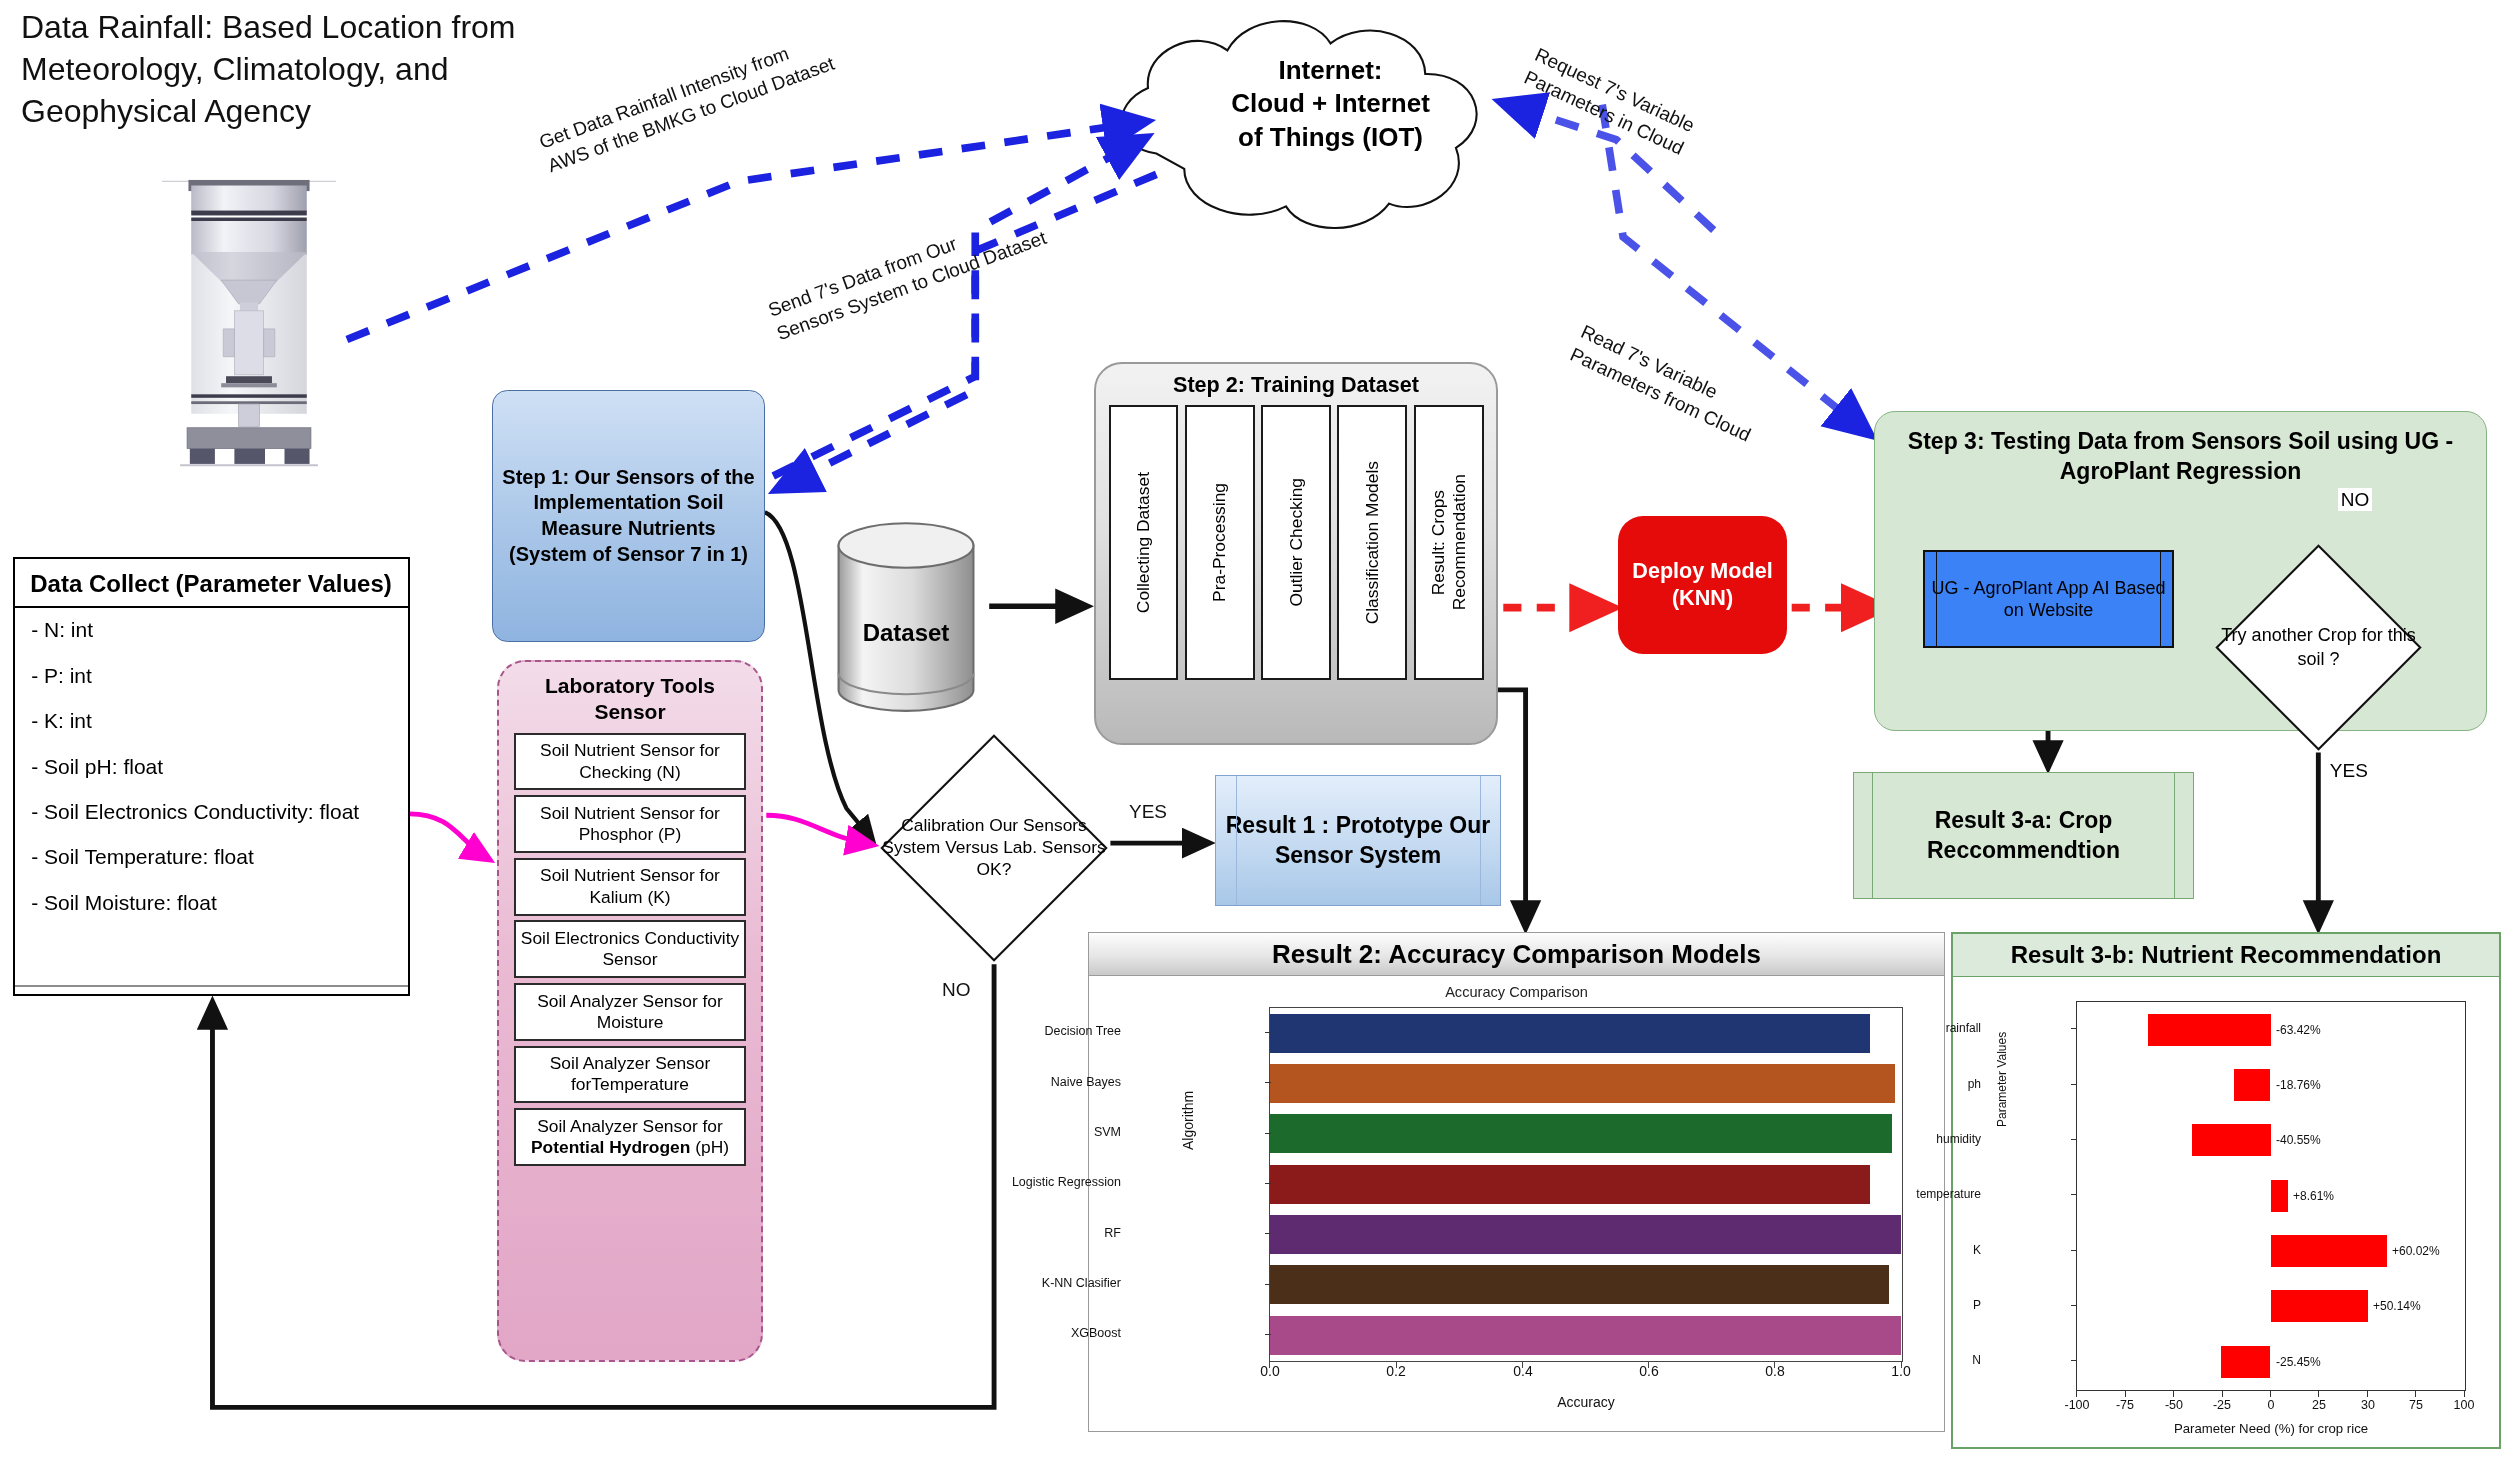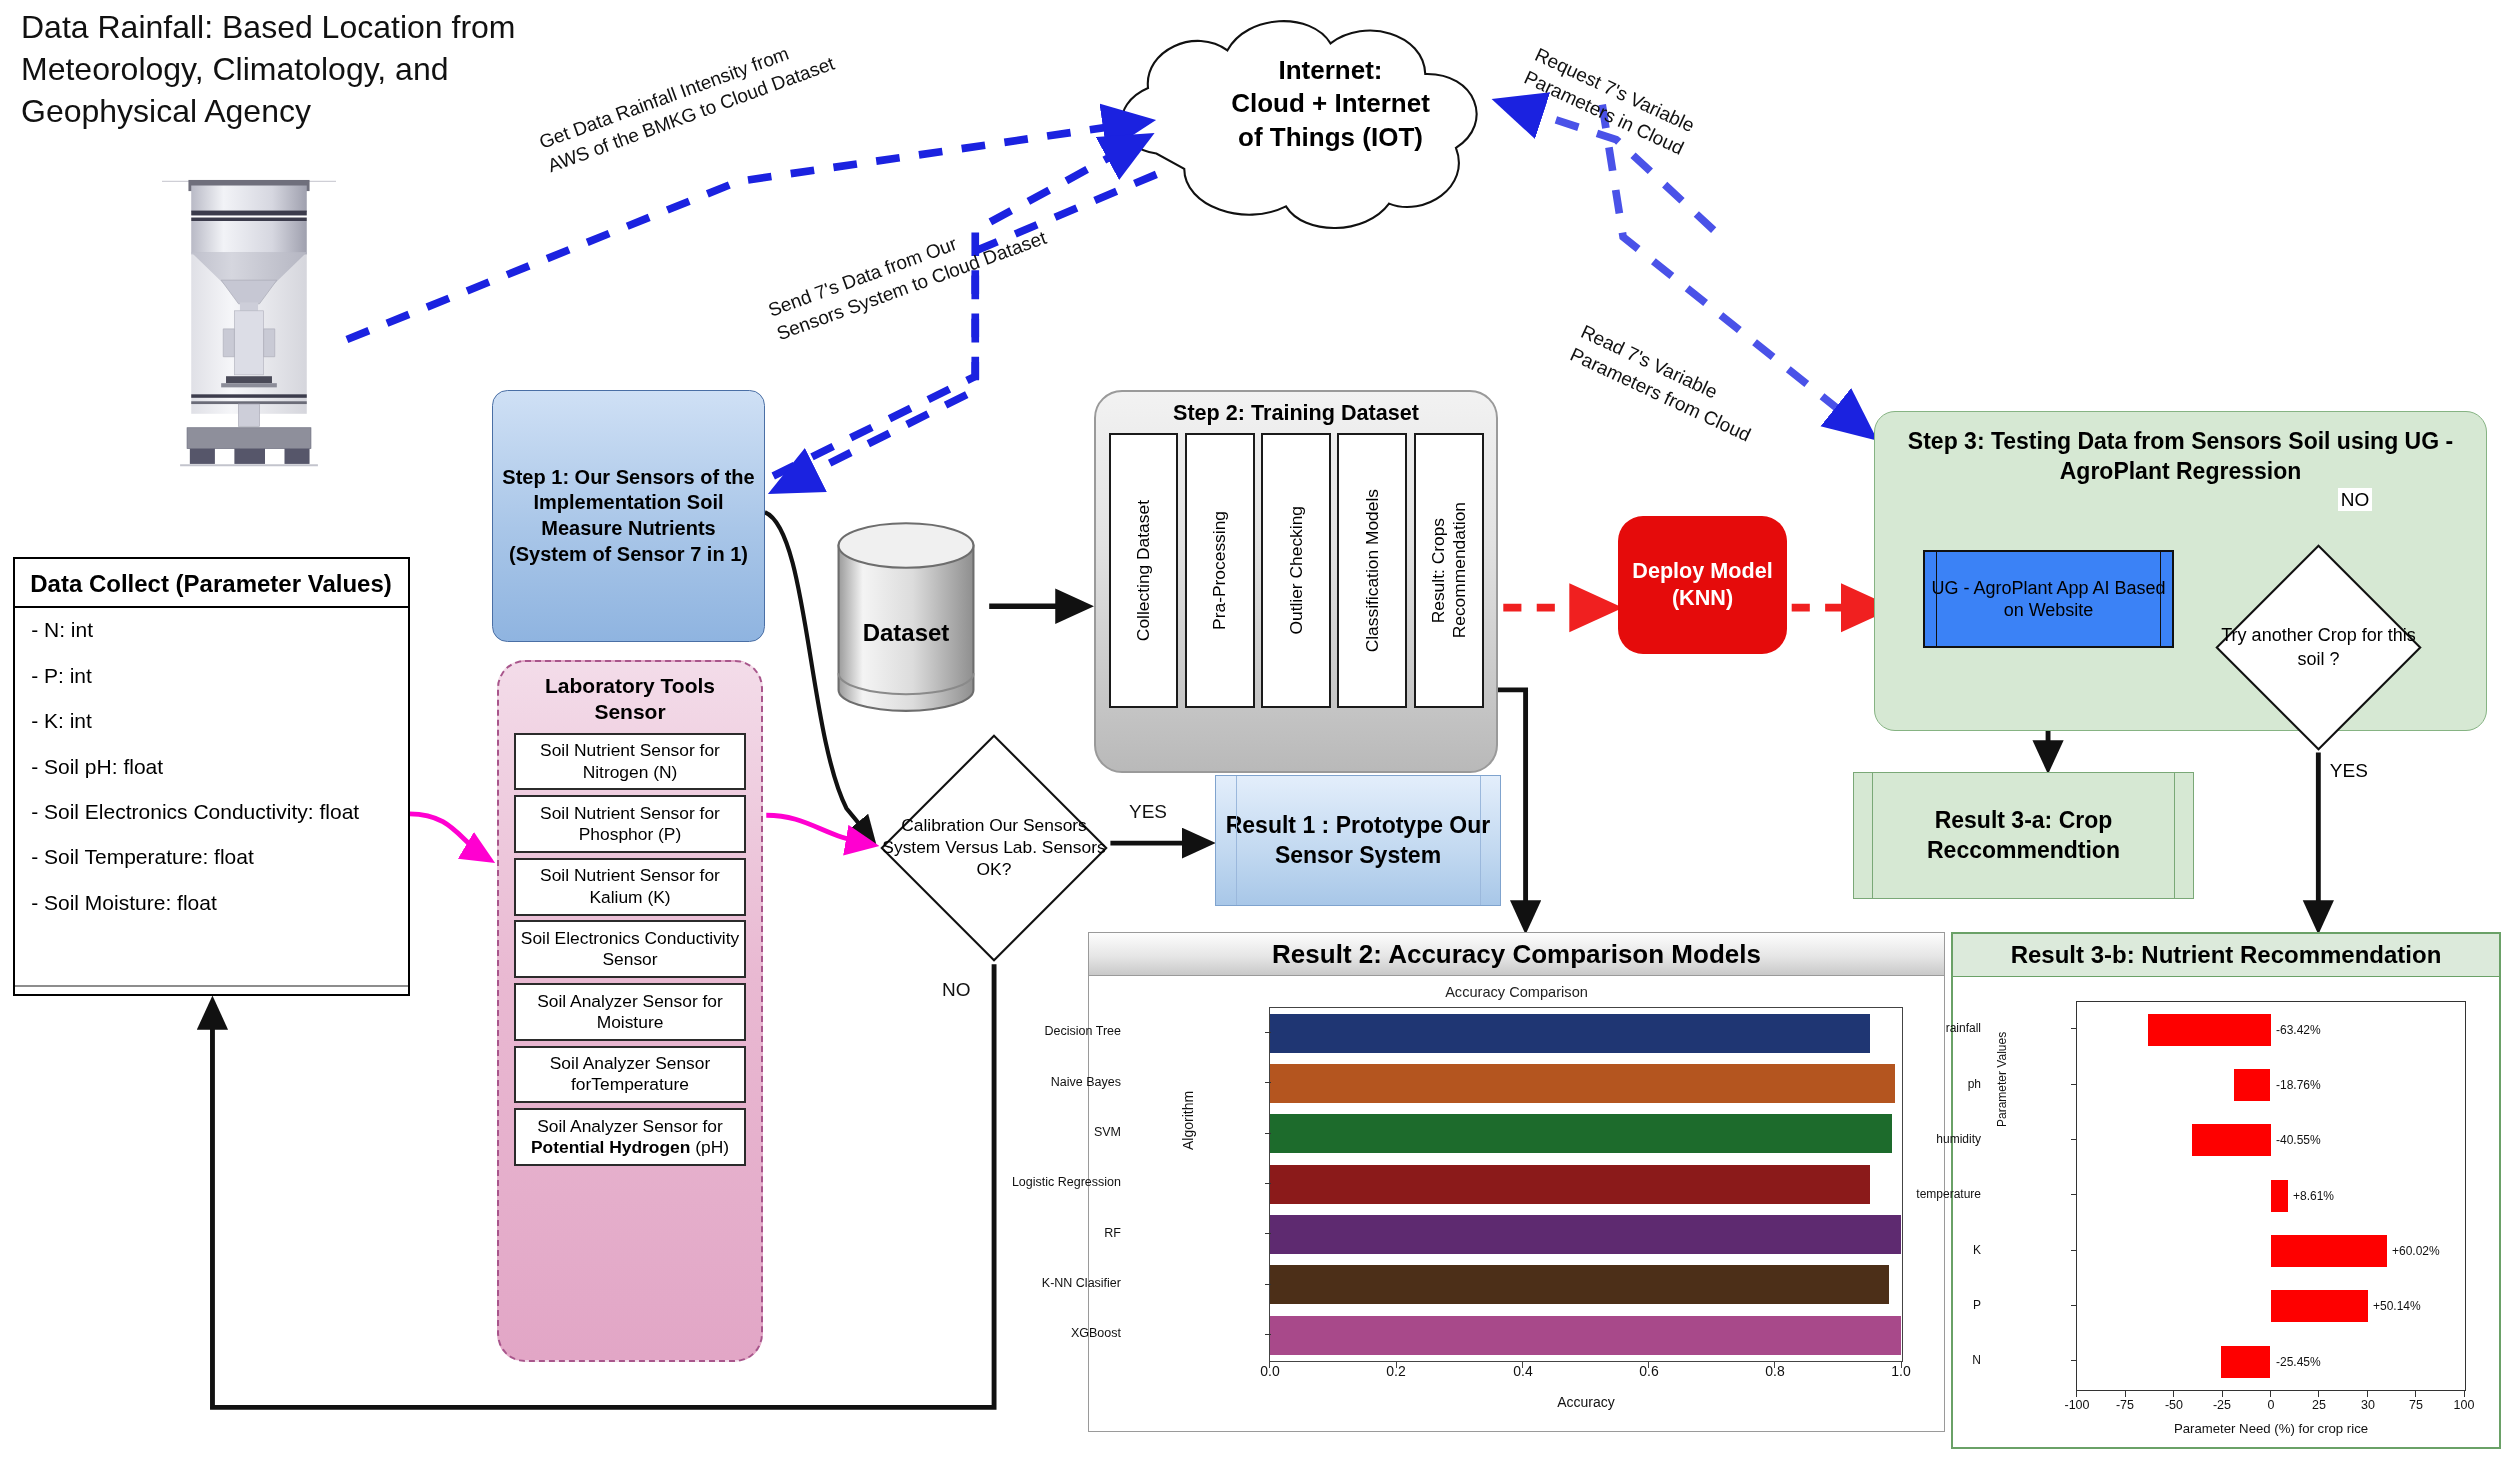--- a/index.html
+++ b/index.html
@@ -34,21 +34,21 @@
   #lab .lab-item{background:#fff;border:2.1px solid #2b2b2b;text-align:center;font-size:17.4px;line-height:1.22;
     padding:5.6px 2.8px;margin-bottom:4.9px;box-sizing:border-box;}
   #lab .lab-item b{font-weight:bold;}
 
   
   #dataset{left:833px;top:516px;width:146px;height:216px;}
   #dataset .cyl-label{position:absolute;left:0;right:0;top:103px;text-align:center;font-weight:bold;font-size:24px;color:#000;}
 
   
   #step2{left:1094px;top:362px;width:404px;height:383px;border-radius:28px;border:2.1px solid #9a9a9a;
-    background:linear-gradient(180deg,#f2f2f2 0%,#e2e2e2 40%,#b9b9b9 100%);box-sizing:border-box;margin-top:28px;}
+    background:linear-gradient(180deg,#f2f2f2 0%,#e2e2e2 40%,#b9b9b9 100%);box-sizing:border-box;}
   #step2 .s2-title{text-align:center;font-weight:bold;font-size:21.6px;padding:8.4px 2.8px 4.2px;}
   #step2 .s2-cols{display:flex;gap:6.3px;padding:2.8px 12.5px 14px;height:291px;box-sizing:border-box;}
   #step2 .s2-col{flex:1;background:#fff;border:2.1px solid #1a1a1a;display:flex;align-items:center;justify-content:center;box-sizing:border-box;}
   #step2 .s2-col span{writing-mode:vertical-rl;transform:rotate(180deg);font-size:17.4px;text-align:center;line-height:1.18;white-space:pre-line;}
 
   
   #calib{left:879px;top:733px;width:230px;height:230px;}
   #calib .dtxt{position:absolute;left:0;top:0;width:230px;height:230px;display:flex;align-items:center;justify-content:center;
     text-align:center;font-size:17.4px;line-height:1.26;}
 
@@ -234,21 +234,21 @@
       <div>- Soil Moisture: float</div>
     </div>
     <div class="dc-foot"></div>
   </div>
 
   <div class="abs" id="step1">Step 1: Our Sensors of the Implementation Soil Measure Nutrients (System of Sensor 7 in 1)</div>
 
   <div class="abs" id="lab">
     <div class="lab-title">Laboratory
 Tools Sensor</div>
-    <div class="lab-item">Soil Nutrient Sensor for Nitrogen (N)</div>
+    <div class="lab-item">Soil Nutrient Sensor for Checking (N)</div>
     <div class="lab-item">Soil Nutrient Sensor for Phosphor (P)</div>
     <div class="lab-item">Soil Nutrient Sensor for Kalium (K)</div>
     <div class="lab-item">Soil Electronics Conductivity Sensor</div>
     <div class="lab-item">Soil Analyzer Sensor for Moisture</div>
     <div class="lab-item">Soil Analyzer Sensor forTemperature</div>
     <div class="lab-item">Soil Analyzer Sensor for <b>Potential Hydrogen</b> (pH)</div>
   </div>
 
   <div class="abs" id="dataset">
     <svg width="146" height="216" viewBox="0 0 210 310">

